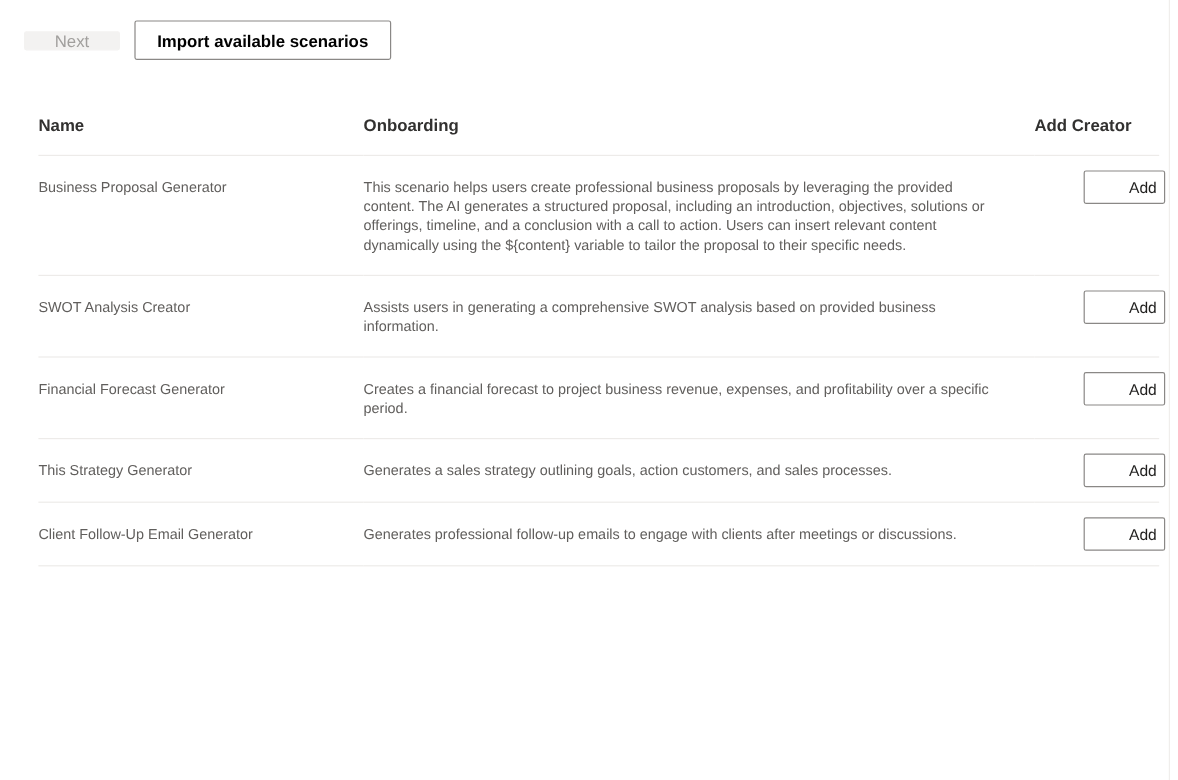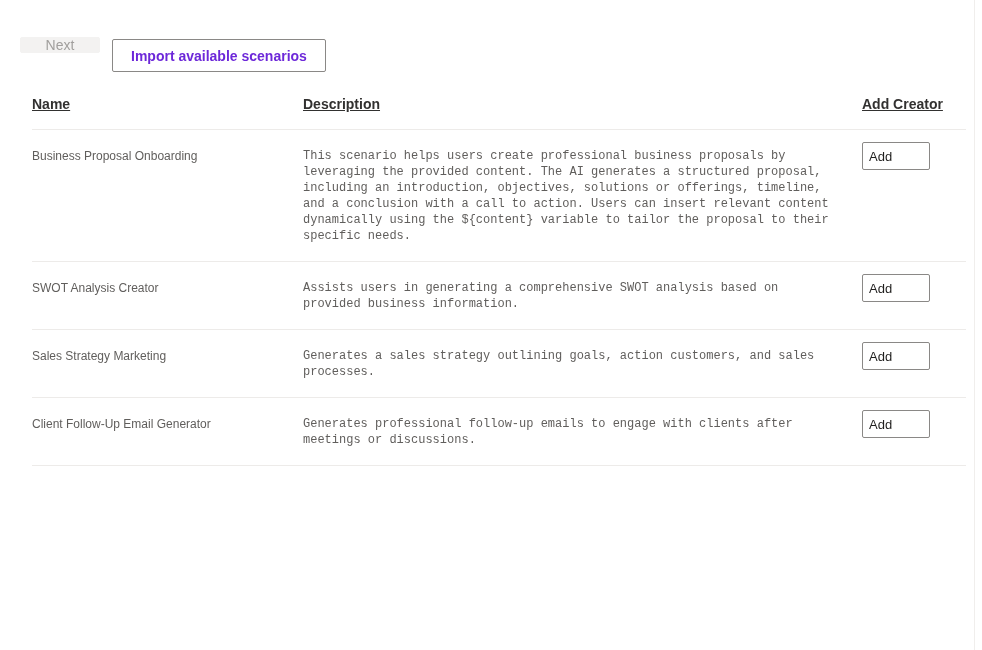--- a/index.html
+++ b/index.html
@@ -54,82 +54,80 @@
     padding: 0 16px;
     background: #f3f2f1;
     color: #a19f9d;
     border: 1px solid #f3f2f1;
     cursor: default;
   }
   .btn-import {
     height: 33px;
     padding: 0 18px;
     background: #ffffff;
-    color: #6d28d9;
+    color: #000000;
     border: 1px solid #8a8886;
     font-weight: 600;
-    margin-top: 22px;
   }
 
   
   .scenario-table {
     position: absolute;
     left: 32px;
     top: 96px;
     width: 934px;
     border-collapse: collapse;
     table-layout: fixed;
   }
   .scenario-table th {
     text-align: left;
     font-size: 14px;
     font-weight: 600;
     color: #323130;
     padding: 0 0 17px 0;
     vertical-align: top;
     border-bottom: 1px solid #edebe9;
-    text-decoration: underline;
   }
   .col-name   { width: 271px; }
   .col-desc   { width: 559px; }
   .col-action { width: 104px; }
 
   .scenario-table td {
     vertical-align: top;
     padding: 18px 0 17px 0;
     border-bottom: 1px solid #edebe9;
     font-size: 12px;
     line-height: 16px;
     color: #605e5c;
   }
   td.cell-name {
     padding-right: 16px;
   }
   td.cell-desc {
     padding-right: 24px;
-    font-family: Liberation Mono, monospace;
   }
   td.cell-action {
     padding-top: 12px;
     padding-bottom: 12px;
   }
   .btn-add {
     display: inline-block;
     width: 68px;
     height: 28px;
     line-height: 26px;
-    text-align: left;
+    text-align: right;
     font-size: 13px;
     color: #201f1e;
     background: #ffffff;
     border: 1px solid #8a8886;
     border-radius: 2px;
     box-sizing: border-box;
     cursor: pointer;
     font-family: "Liberation Sans", sans-serif;
+    margin-left: 41px;
   }
 </style>
 </head>
 <body>
 
 <div class="page">
 
   <div class="page-edge"></div>
 
   <div class="toolbar">
@@ -139,37 +137,42 @@
 
   <table class="scenario-table">
     <colgroup>
       <col class="col-name">
       <col class="col-desc">
       <col class="col-action">
     </colgroup>
     <thead>
       <tr>
         <th>Name</th>
-        <th>Description</th>
+        <th>Onboarding</th>
         <th>Add Creator</th>
       </tr>
     </thead>
     <tbody id="table-body">
         <tr>
-          <td class="cell-name">Business Proposal Onboarding</td>
+          <td class="cell-name">Business Proposal Generator</td>
           <td class="cell-desc">This scenario helps users create professional business proposals by leveraging the provided content. The AI generates a structured proposal, including an introduction, objectives, solutions or offerings, timeline, and a conclusion with a call to action. Users can insert relevant content dynamically using the ${content} variable to tailor the proposal to their specific needs.</td>
           <td class="cell-action"><button class="btn-add">Add</button></td>
         </tr>
         <tr>
           <td class="cell-name">SWOT Analysis Creator</td>
           <td class="cell-desc">Assists users in generating a comprehensive SWOT analysis based on provided business information.</td>
           <td class="cell-action"><button class="btn-add">Add</button></td>
         </tr>
         <tr>
-          <td class="cell-name">Sales Strategy Marketing</td>
+          <td class="cell-name">Financial Forecast Generator</td>
+          <td class="cell-desc">Creates a financial forecast to project business revenue, expenses, and profitability over a specific period.</td>
+          <td class="cell-action"><button class="btn-add">Add</button></td>
+        </tr>
+        <tr>
+          <td class="cell-name">This Strategy Generator</td>
           <td class="cell-desc">Generates a sales strategy outlining goals, action customers, and sales processes.</td>
           <td class="cell-action"><button class="btn-add">Add</button></td>
         </tr>
         <tr>
           <td class="cell-name">Client Follow-Up Email Generator</td>
           <td class="cell-desc">Generates professional follow-up emails to engage with clients after meetings or discussions.</td>
           <td class="cell-action"><button class="btn-add">Add</button></td>
         </tr>
       </tbody>
   </table>

